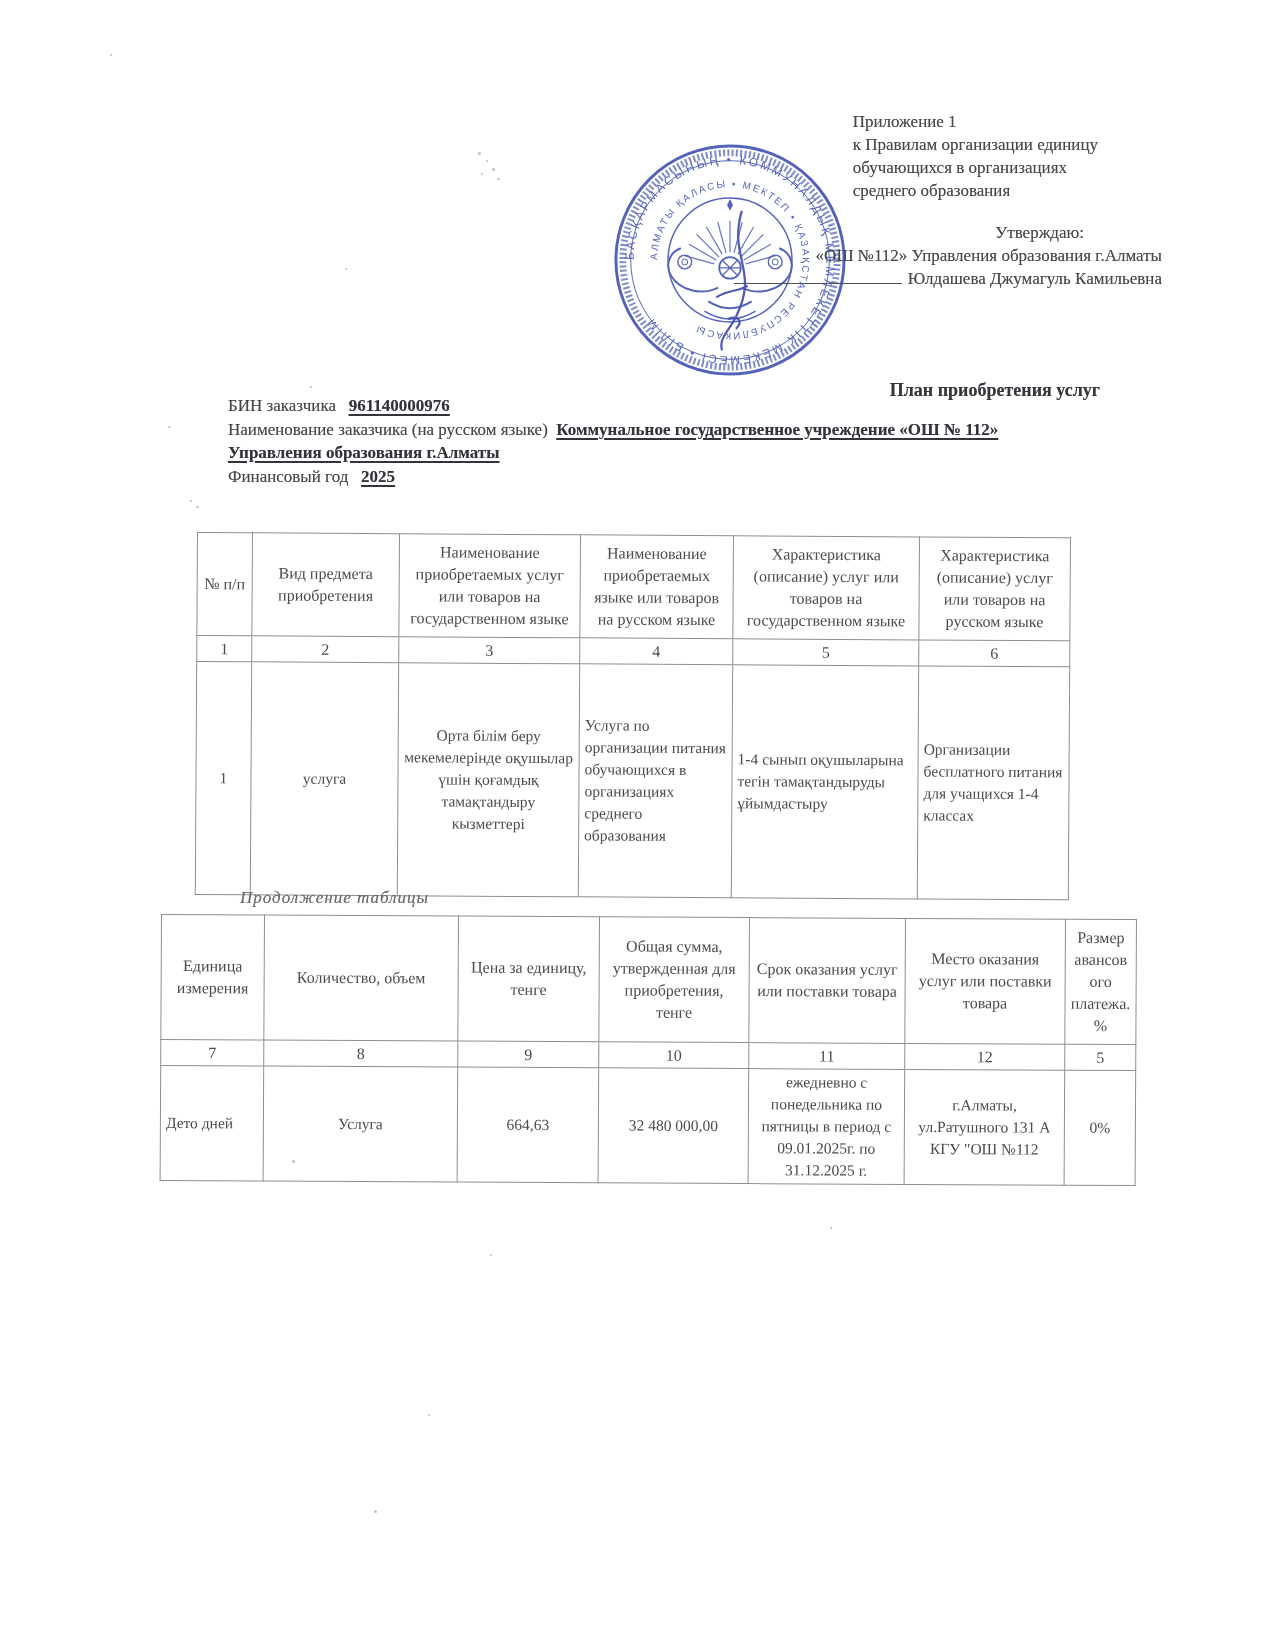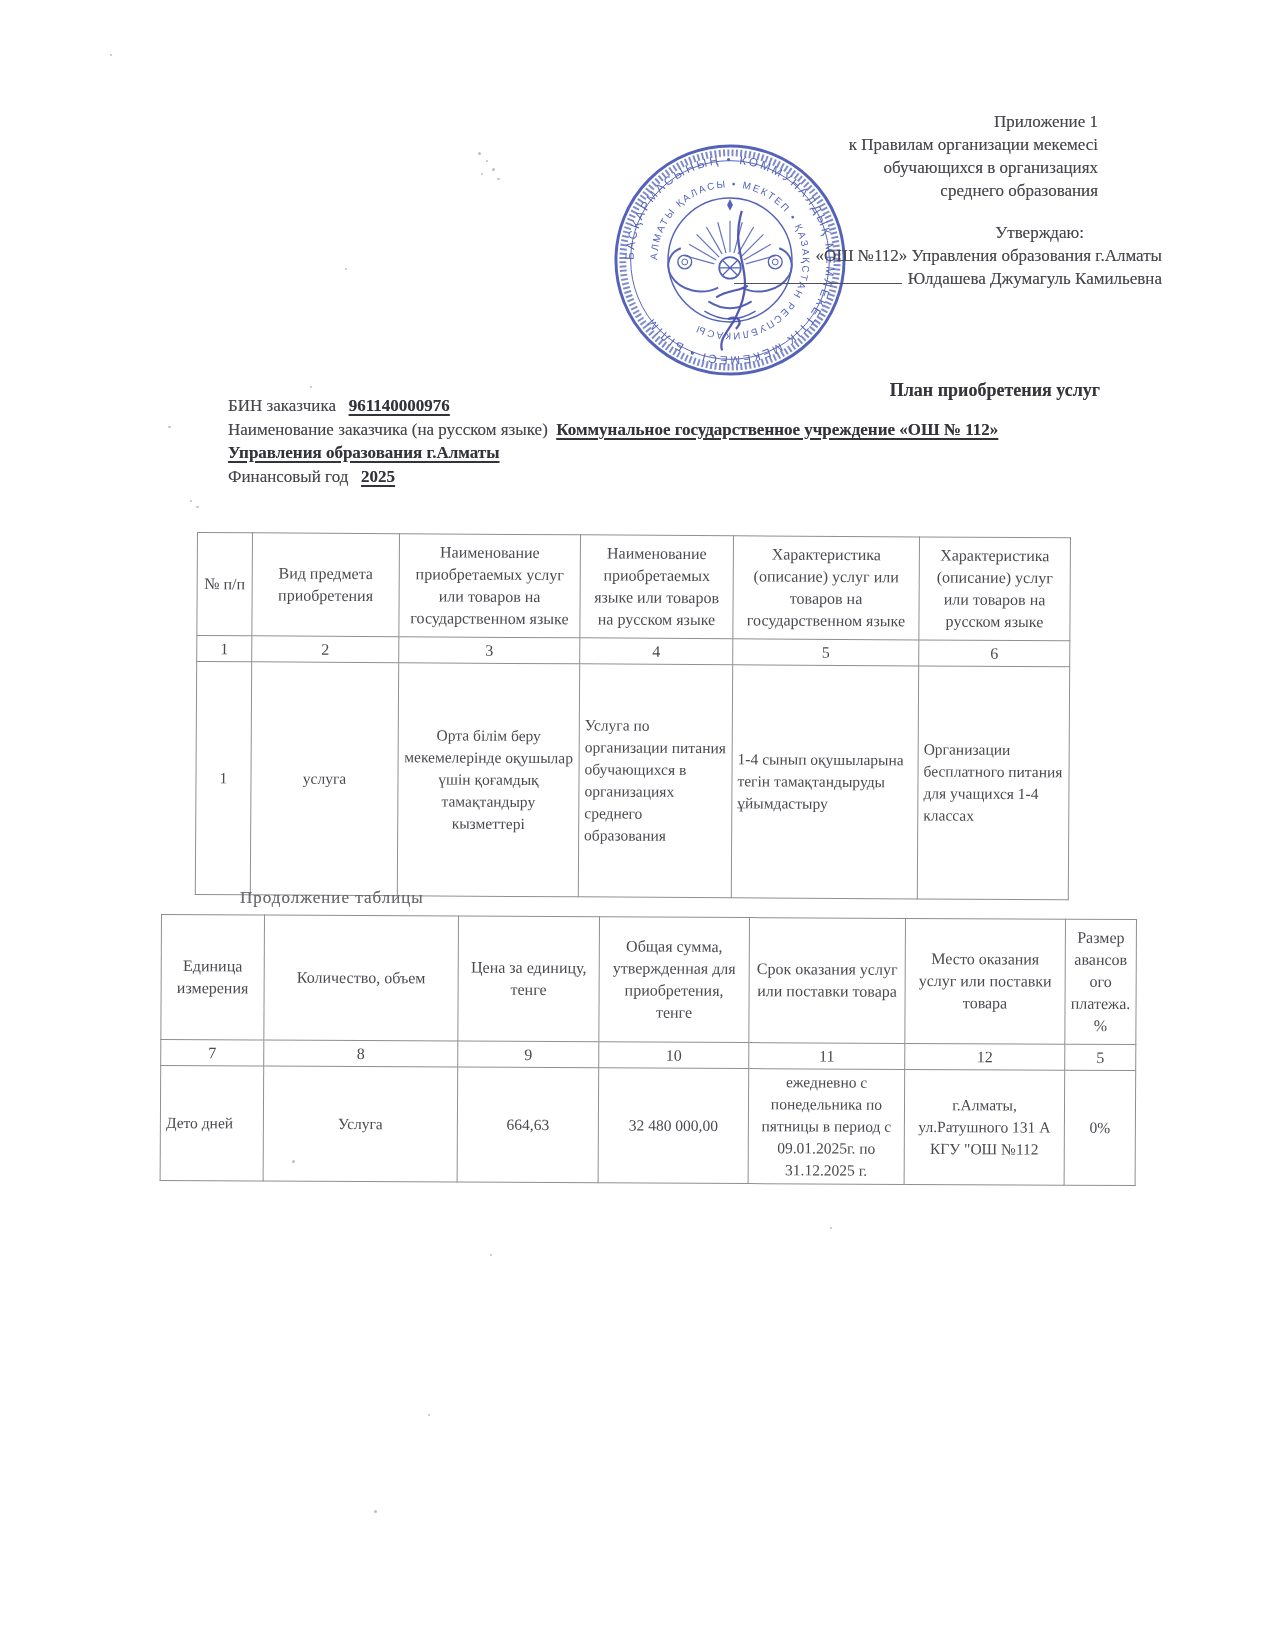--- a/index.html
+++ b/index.html
@@ -5,21 +5,21 @@
   html,body{margin:0;padding:0;background:#e8e8e8;}
   .page{
     position:relative; width:1275px; height:1650px; margin:0 auto;
     background:#ffffff; overflow:hidden;
     font-family:"Liberation Serif","DejaVu Serif",serif;
     color:#46474c;
   }
   .txt{ text-shadow:0 0 .5px rgba(70,70,78,.5); }
 
   
-  .appendix{ position:absolute; top:110px; right:177px; text-align:right;
+  .appendix{ position:absolute; top:110px; right:177px; 
     font-size:17px; line-height:23px; }
   
   .approval{ position:absolute; top:221px; right:113px; text-align:right;
     font-size:17px; line-height:23px; z-index:3;font-family:Liberation Serif, serif; }
   .approval .approve-line{ padding-right:78px; }
   .approval .date-line{ padding-right:57px; }
   .sig-line{ display:inline-block; width:168px; border-bottom:1.6px solid #50505a;
     margin-right:6px; height:14px; }
 
   
@@ -44,21 +44,21 @@
   .t2{ position:absolute; left:161px; top:914px; width:975px;
        transform:rotate(.3deg); transform-origin:left top; }
   .t1 .hdr td{ height:98px; }
   .t2 .hdr td{ height:120px; }
   .numrow td{ height:25px; padding:0 4px; }
   .t1 .datarow td{ height:228px; font-size:15.5px; }
   .t2 .datarow td{ height:101px; font-size:15.5px; }
   td.al{ text-align:left; }
   td.wrap{ overflow-wrap:break-word; word-break:break-word; }
 
-  .continuation{ position:absolute; left:240px; top:888px; 
+  .continuation{ position:absolute; left:240px; top:888px; font-style:italic;
     font-size:17px; color:#6b6c70; letter-spacing:1px; }
 
   
   .speck{ position:absolute; background:#8b8b8e; border-radius:50%; opacity:.55; }
 </style>
 </head>
 <body>
 
 <div class="page">
 
@@ -74,21 +74,21 @@
   <div class="speck" style="left:190px;top:500px;width:2px;height:2px;"></div>
   <div class="speck" style="left:196px;top:506px;width:3px;height:2px;"></div>
   <div class="speck" style="left:292px;top:1160px;width:3px;height:3px;"></div>
   <div class="speck" style="left:830px;top:1227px;width:2px;height:2px;"></div>
   <div class="speck" style="left:490px;top:1254px;width:2px;height:2px;"></div>
   <div class="speck" style="left:428px;top:1414px;width:2px;height:2px;"></div>
   <div class="speck" style="left:374px;top:1510px;width:3px;height:3px;"></div>
 
   <div class="appendix txt">
     <div>Приложение 1</div>
-    <div>к Правилам организации мекемесі</div>
+    <div>к Правилам организации единицу</div>
     <div>обучающихся в организациях</div>
     <div>среднего образования</div>
   </div>
 
   <svg class="stamp" viewBox="0 0 240 240">
     <defs>
       <path id="ringOuter" d="M22,120 a98,98 0 1,1 196,0 a98,98 0 1,1 -196,0"></path>
       <path id="ringInner" d="M46,120 a74,74 0 1,1 148,0 a74,74 0 1,1 -148,0"></path>
     </defs>
     <g fill="none" stroke="#4656b4">

